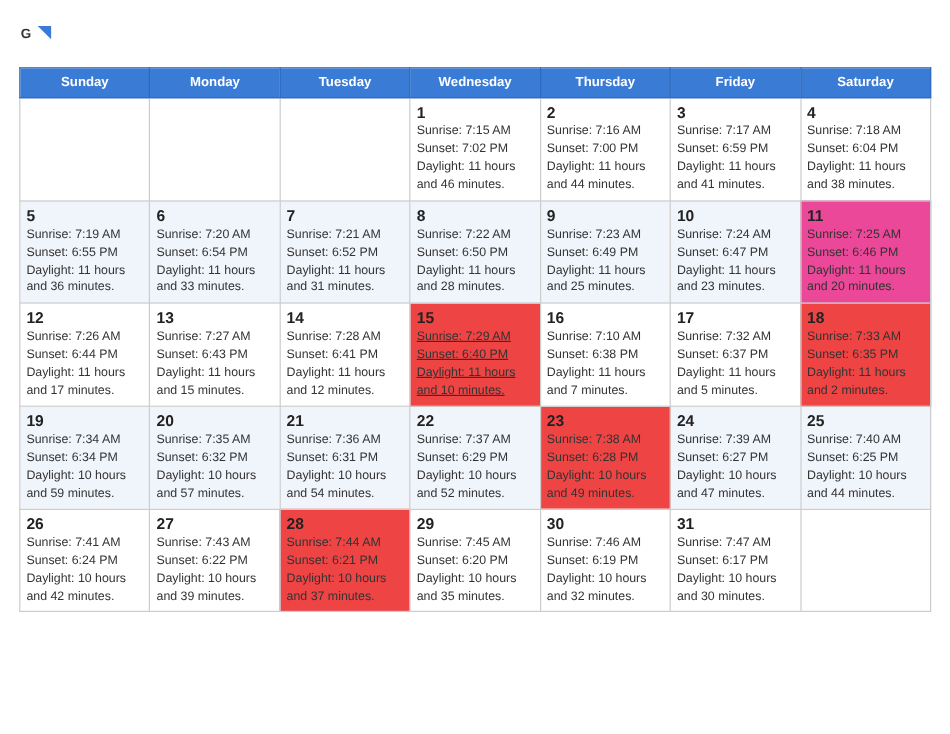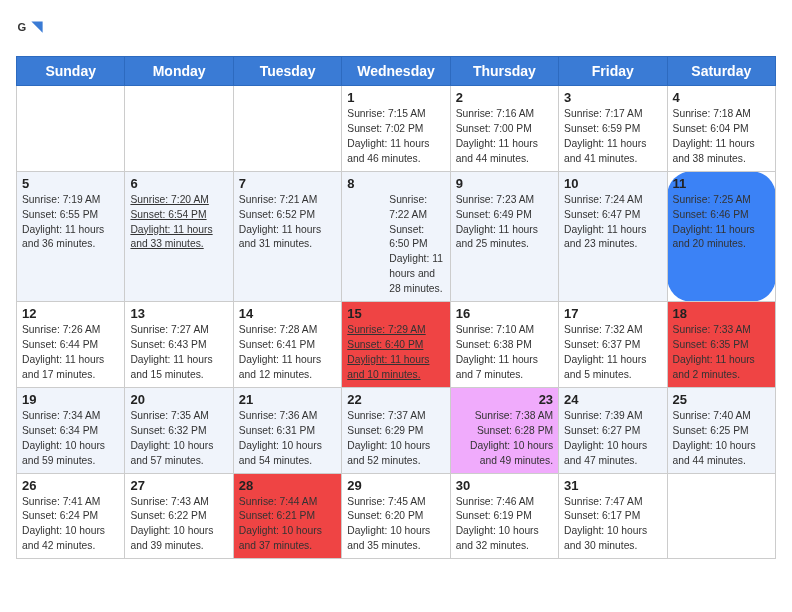--- a/index.html
+++ b/index.html
@@ -51,21 +51,21 @@
       color: #444;
     }
     .calendar-table {
       width: 100%;
       border-collapse: collapse;
       border: 1px solid #ccc;
     }
     .calendar-table th {
       background-color: #3a7bd5;
       color: #fff;
-      font-size: 14px;
+      font-size: 11px;
       font-weight: bold;
       text-align: center;
       padding: 6px 4px;
       border: 1px solid #2d6abf;
     }
     .calendar-table td {
       vertical-align: top;
       border: 1px solid #ccc;
       padding: 4px 5px;
       width: 108px;
@@ -160,49 +160,49 @@
       </tr>
       <tr>
         <td style="background-color: rgb(240, 244, 251);">
           <span class="day-number">5</span>
           <div class="day-info" style="white-space: pre-line;">Sunrise: 7:19 AM
 Sunset: 6:55 PM
 Daylight: 11 hours and 36 minutes.</div>
         </td>
         <td style="background-color: rgb(240, 244, 251);">
           <span class="day-number">6</span>
-          <div class="day-info" style="white-space: pre-line; text-decoration: underline;">Sunrise: 7:20 AM
+          <div class="day-info" style="white-space: pre-line;">Sunrise: 7:20 AM
 Sunset: 6:54 PM
 Daylight: 11 hours and 33 minutes.</div>
         </td>
         <td style="background-color: rgb(240, 244, 251);">
           <span class="day-number">7</span>
           <div class="day-info" style="white-space: pre-line;">Sunrise: 7:21 AM
 Sunset: 6:52 PM
 Daylight: 11 hours and 31 minutes.</div>
         </td>
         <td style="background-color: rgb(240, 244, 251);">
           <span class="day-number">8</span>
-          <div class="day-info" style="white-space: pre-line; margin-left: 42px;">Sunrise: 7:22 AM
+          <div class="day-info" style="white-space: pre-line;">Sunrise: 7:22 AM
 Sunset: 6:50 PM
 Daylight: 11 hours and 28 minutes.</div>
         </td>
         <td style="background-color: rgb(240, 244, 251);">
           <span class="day-number">9</span>
           <div class="day-info" style="white-space: pre-line;">Sunrise: 7:23 AM
 Sunset: 6:49 PM
 Daylight: 11 hours and 25 minutes.</div>
         </td>
         <td style="background-color: rgb(240, 244, 251);">
           <span class="day-number">10</span>
           <div class="day-info" style="white-space: pre-line;">Sunrise: 7:24 AM
 Sunset: 6:47 PM
 Daylight: 11 hours and 23 minutes.</div>
         </td>
-        <td style="background-color: #3b82f6; border-radius: 25px;">
+        <td style="background-color: #ec4899;">
           <span class="day-number">11</span>
           <div class="day-info" style="white-space: pre-line;">Sunrise: 7:25 AM
 Sunset: 6:46 PM
 Daylight: 11 hours and 20 minutes.</div>
         </td>
       </tr>
       <tr>
         <td style="background-color: rgb(255, 255, 255);">
           <span class="day-number">12</span>
           <div class="day-info" style="white-space: pre-line;">Sunrise: 7:26 AM
@@ -264,21 +264,21 @@
           <div class="day-info" style="white-space: pre-line;">Sunrise: 7:36 AM
 Sunset: 6:31 PM
 Daylight: 10 hours and 54 minutes.</div>
         </td>
         <td style="background-color: rgb(240, 244, 251);">
           <span class="day-number">22</span>
           <div class="day-info" style="white-space: pre-line;">Sunrise: 7:37 AM
 Sunset: 6:29 PM
 Daylight: 10 hours and 52 minutes.</div>
         </td>
-        <td style="background-color: #f0abfc; text-align: right;">
+        <td style="background-color: #ef4444;">
           <span class="day-number">23</span>
           <div class="day-info" style="white-space: pre-line;">Sunrise: 7:38 AM
 Sunset: 6:28 PM
 Daylight: 10 hours and 49 minutes.</div>
         </td>
         <td style="background-color: rgb(240, 244, 251);">
           <span class="day-number">24</span>
           <div class="day-info" style="white-space: pre-line;">Sunrise: 7:39 AM
 Sunset: 6:27 PM
 Daylight: 10 hours and 47 minutes.</div>

